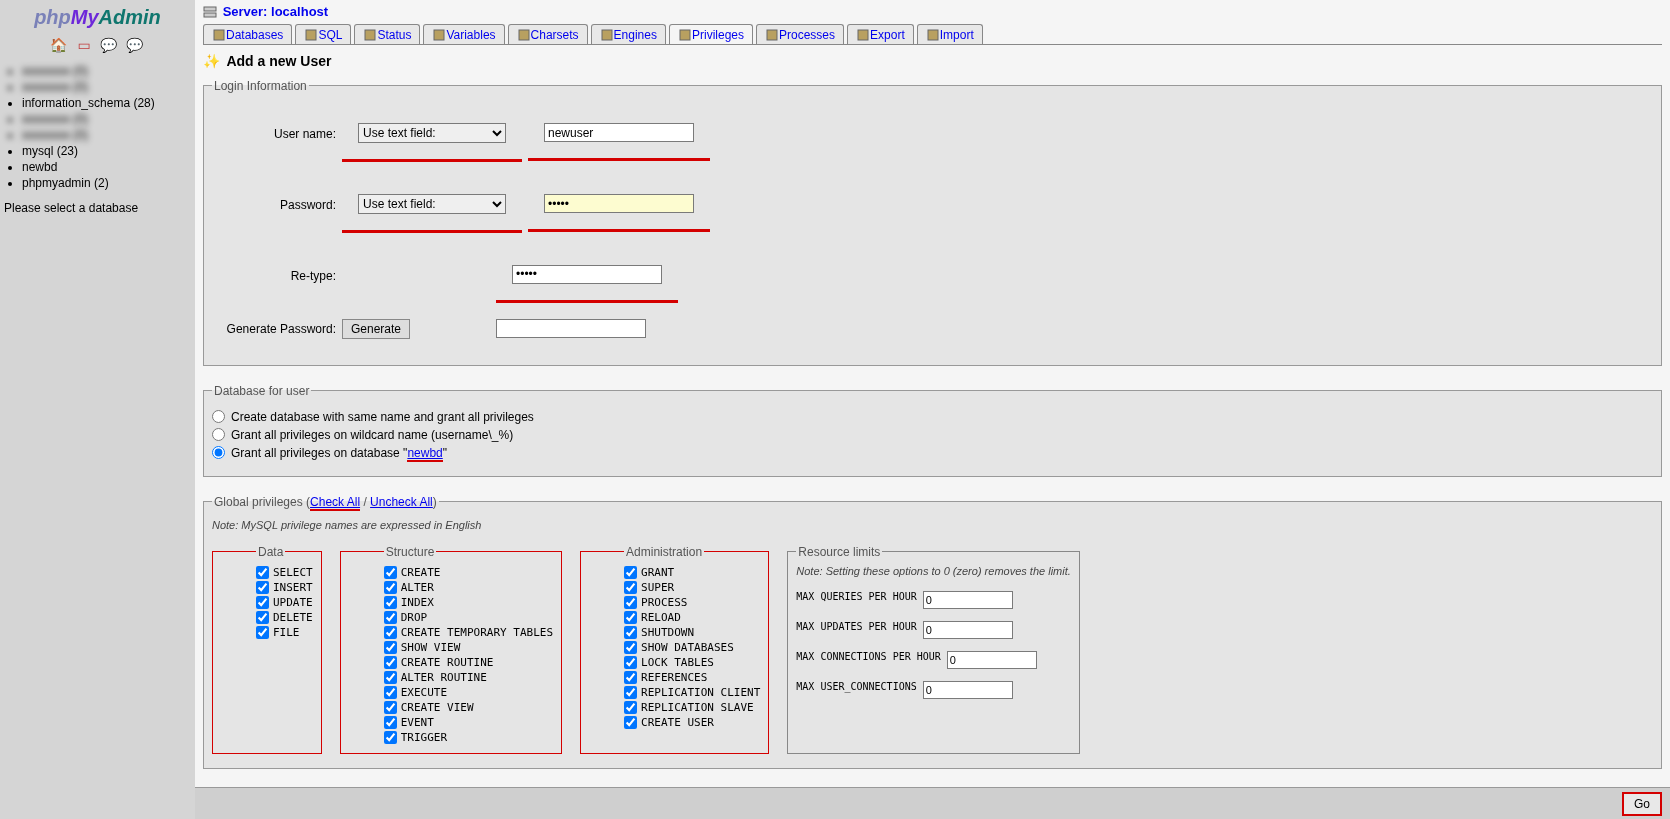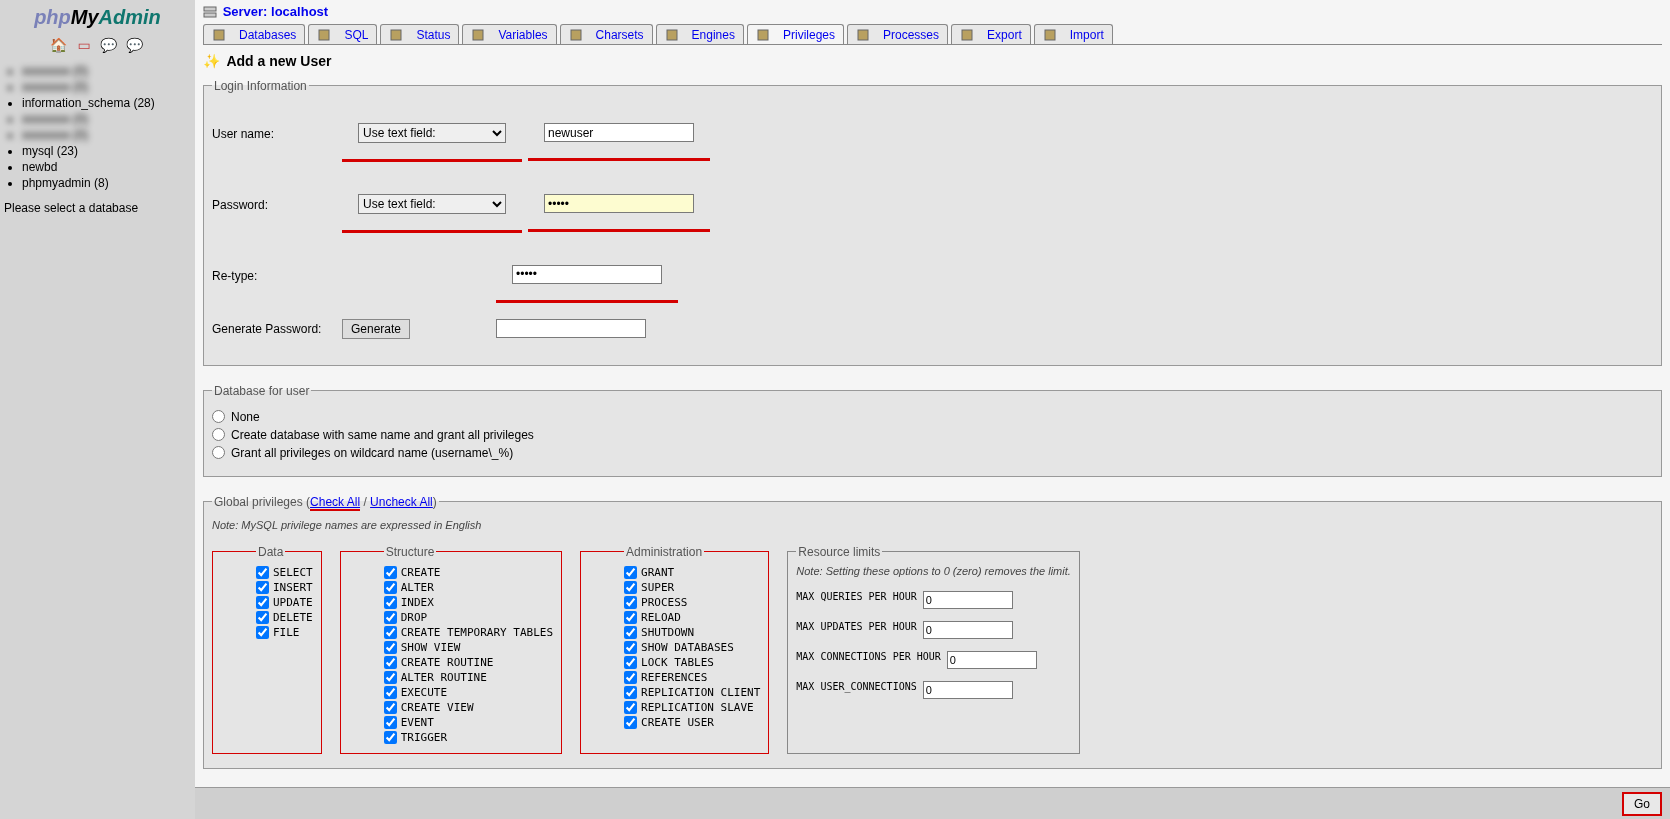--- a/index.html
+++ b/index.html
@@ -1,40 +1,40 @@
 <!DOCTYPE html>
 <html><head>
 <meta charset="utf-8">
 <style>
 * { box-sizing: border-box; margin: 0; padding: 0; }
 body { font-family: sans-serif; font-size: 12px; background: #f5f5f5; color: #000; display: flex; }
 .sidebar { width: 195px; background: #d5d5d5; padding: 6px 4px; min-height: 819px; }
 .logo { text-align: center; margin-bottom: 8px; }
 .logo-text { font-family: sans-serif; font-size: 20px; font-weight: bold; font-style: italic; }
 .logo-php { color: #7a81b8; }
-.logo-my { color: #000000; text-align: right; }
+.logo-my { color: #6d28d9; text-align: right; }
 .logo-admin { color: #0f766e; }
 .toolbar-icons { text-align: center; margin-bottom: 10px; }
 .toolbar-icons span { display: inline-block; margin: 0 3px; cursor: pointer; font-size: 14px; }
 ul.db-list { list-style: disc; padding-left: 18px; margin-bottom: 10px; }
 ul.db-list li { color: #000; font-size: 12px; padding: 1px 0; cursor: pointer; }
 ul.db-list li.blur { filter: blur(3px); }
 .select-db { font-size: 12px; color: #000; margin-top: 6px; }
 .main { flex: 1; padding: 4px 8px 0 8px; position: relative; overflow: auto; }
 .server-line { font-size: 13px; margin-bottom: 4px; }
 .server-label { color: #0000ee; font-weight: bold; }
 .tabs { display: flex; gap: 3px; border-bottom: 1px solid #888; margin-bottom: 4px; flex-wrap: wrap; }
-.tab { display: inline-flex; align-items: center; padding: 3px 8px 2px; background: #e8e8e8; border: 1px solid #888; border-bottom: none; border-radius: 3px 3px 0 0; color: #0000ee; font-size: 12px; cursor: pointer; gap: 13px; }
+.tab { display: inline-flex; align-items: center; padding: 3px 8px 2px; background: #e8e8e8; border: 1px solid #888; border-bottom: none; border-radius: 3px 3px 0 0; color: #0000ee; font-size: 12px; cursor: pointer; gap: 0; }
 .tab.active { background: #f5f5f5; position: relative; z-index: 1; }
 .tab .ticon { width: 14px; height: 14px; display: inline-block; }
 .page-title { font-weight: bold; font-size: 14px; margin: 8px 0 10px; display: flex; align-items: center; gap: 6px; }
 fieldset { border: 1px solid #999; padding: 10px 8px 14px; margin-bottom: 18px; background: #e5e5e5; }
 legend { font-size: 12px; color: #555; padding: 0 2px; }
 .login-row { display: flex; align-items: center; padding: 4px 0 12px; }
-.login-label { width: 130px; padding-right: 6px; font-size: 12px; }
+.login-label { width: 130px; text-align: right; padding-right: 6px; font-size: 12px; }
 select.sel { width: 148px; height: 20px; font-size: 12px; border: 1px solid #7a7a7a; }
 input.txt { width: 150px; height: 19px; font-size: 12px; border: 1px solid #7a7a7a; padding: 1px 3px; }
 .red-under { border-bottom: 3px solid #d40000; }
 .yellow-bg { background: #fdfcd0; }
 .sup { color: #0000ee; font-size: 10px; margin-left: 4px; }
 .gen-btn { font-size: 12px; padding: 2px 8px; border: 1px solid #888; background: #ddd; cursor: pointer; }
 .radio-row { display: flex; align-items: center; gap: 6px; padding: 2px 0; font-size: 12px; }
 .db-link { color: #0000ee; text-decoration: underline; border-bottom: 2px solid #d40000; }
 .link-blue { color: #0000ee; text-decoration: underline; cursor: pointer; }
 .check-all-red { border-bottom: 2px solid #d40000; }
@@ -69,21 +69,21 @@
     <span>💬</span>
   </div>
   <ul class="db-list" id="db-list">
       <li class="blur">xxxxxxxx (0)</li>
       <li class="blur">xxxxxxxx (0)</li>
       <li>information_schema (28)</li>
       <li class="blur">xxxxxxxx (0)</li>
       <li class="blur">xxxxxxxx (0)</li>
       <li>mysql (23)</li>
       <li>newbd</li>
-      <li>phpmyadmin (8)</li>
+      <li>phpmyadmin (2)</li>
     </ul>
   <div class="select-db">Please select a database</div>
 </div>
 
 <div class="main">
   <div class="server-line">
     <svg class="srv-svg" width="16" height="14">
         <rect x="1" y="1" width="12" height="4" fill="#ccc" stroke="#666"></rect>
         <rect x="1" y="7" width="12" height="4" fill="#ccc" stroke="#666"></rect>
       </svg>
@@ -181,33 +181,35 @@
       <div class="login-label">Generate Password:</div>
       <button class="gen-btn">Generate</button>
       <span style="width:86px;display:inline-block"></span>
       <input class="txt" style="">
     </div>
   </fieldset>
 
   <fieldset>
     <legend>Database for user</legend>
     <div id="dbuser-opts">
-        <div class="radio-row">
-          <input type="radio" name="dbuser" style="">
-          <span>None</span>
-        </div>
         <div class="radio-row">
           <input type="radio" name="dbuser" style="">
           <span>Create database with same name and grant all privileges</span>
         </div>
         <div class="radio-row">
           <input type="radio" name="dbuser" style="">
           <span>Grant all privileges on wildcard name (username\_%)</span>
         </div>
       </div>
+    <div class="radio-row">
+      <input type="radio" name="dbuser" checked="" style="">
+      <span>
+        <span>Grant all privileges on database "</span><span class="db-link">newbd</span><span>"</span>
+      </span>
+    </div>
   </fieldset>
 
   <fieldset>
     <legend>
       <span>Global privileges (</span><span class="link-blue check-all-red">Check All</span><span> / </span><span class="link-blue">Uncheck All</span><span>)</span>
     </legend>
     <div class="note">Note: MySQL privilege names are expressed in English</div>
     <div class="priv-groups">
       <fieldset class="inner red-box">
         <legend>Data</legend>

